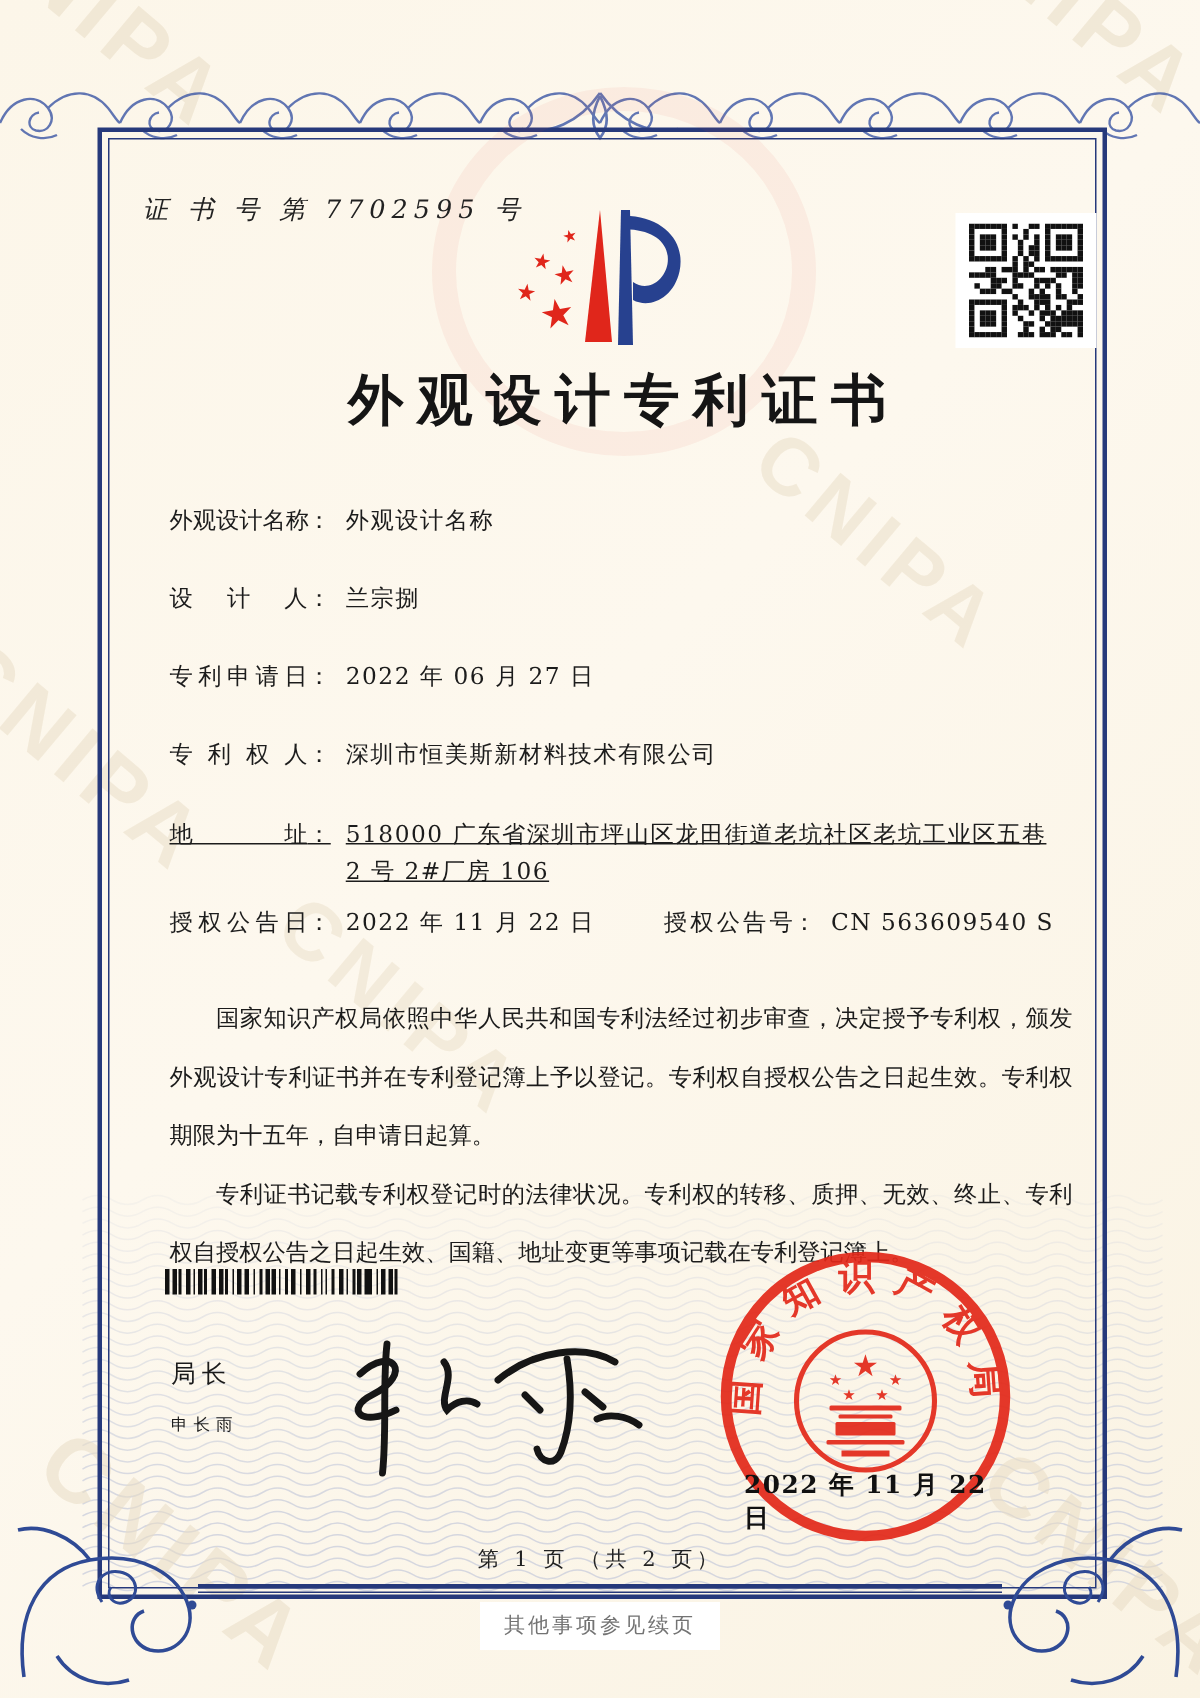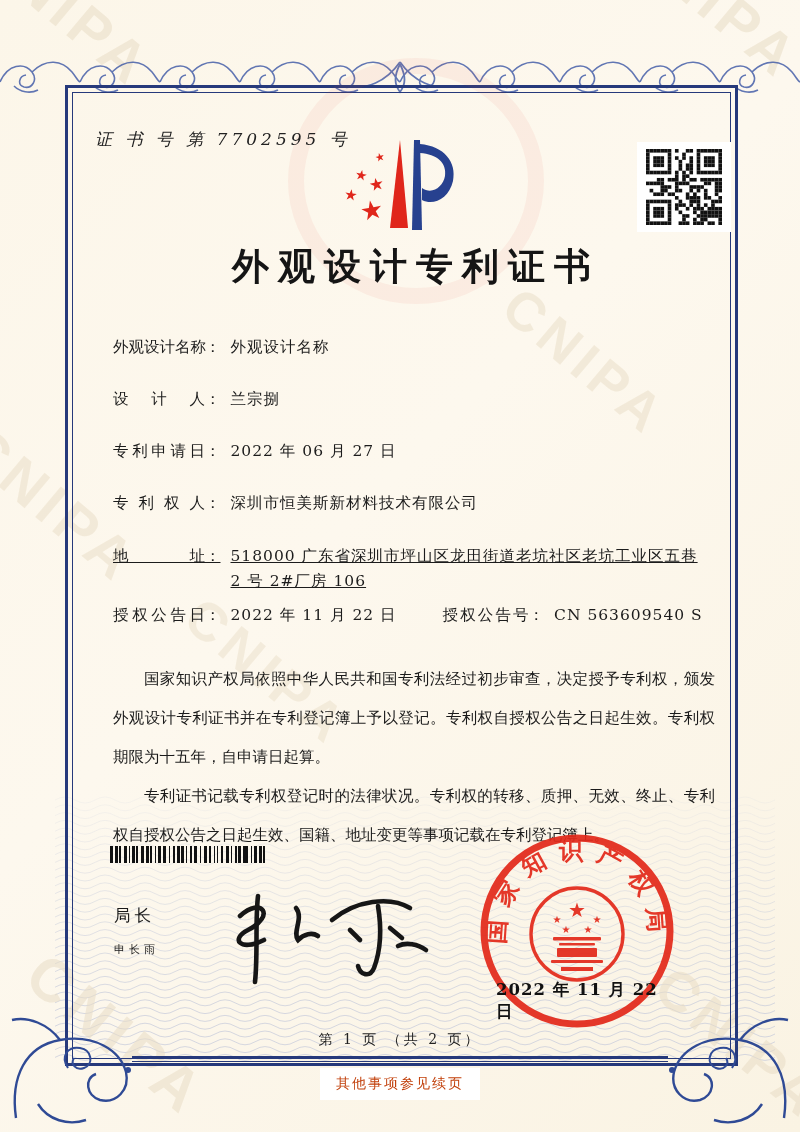--- a/index.html
+++ b/index.html
@@ -71,21 +71,21 @@
   .seal-date{position:absolute;left:496px;top:979px;width:180px;font-size:16.5px;font-weight:bold;
              letter-spacing:1px;color:#111;}
 
   .page-info{position:absolute;left:0;top:1031px;width:100%;text-align:center;font-size:14px;
              letter-spacing:3px;color:#222;}
 
   .bottom-line{position:absolute;left:132px;top:1056px;width:536px;height:3px;background:#26397b;}
   .bottom-line::after{content:"";position:absolute;left:0;top:5px;width:100%;height:1px;background:#26397b;}
 
   .note-box{position:absolute;left:50%;top:1068px;transform:translateX(-50%);background:#ffffff;
-            padding:7px 16px;font-size:14px;letter-spacing:2px;color:#c2410c;}
+            padding:7px 16px;font-size:14px;letter-spacing:2px;color:#737373;}
 
   svg{display:block;}
 </style>
 </head>
 <body>
 
 <div class="page">
 
   <svg id="waves" width="800" height="1132" style="position:absolute;left:0;top:0;">
       <path d="M55 800.0 q10 -6 20 0 q10 6 20 0 q10 -6 20 0 q10 6 20 0 q10 -6 20 0 q10 6 20 0 q10 -6 20 0 q10 6 20 0 q10 -6 20 0 q10 6 20 0 q10 -6 20 0 q10 6 20 0 q10 -6 20 0 q10 6 20 0 q10 -6 20 0 q10 6 20 0 q10 -6 20 0 q10 6 20 0 q10 -6 20 0 q10 6 20 0 q10 -6 20 0 q10 6 20 0 q10 -6 20 0 q10 6 20 0 q10 -6 20 0 q10 6 20 0 q10 -6 20 0 q10 6 20 0 q10 -6 20 0 q10 6 20 0 q10 -6 20 0 q10 6 20 0 q10 -6 20 0 q10 6 20 0 q10 -6 20 0 q10 6 20 0" fill="none" stroke="#c6cbdb" stroke-width="1" opacity="0.14"></path>

